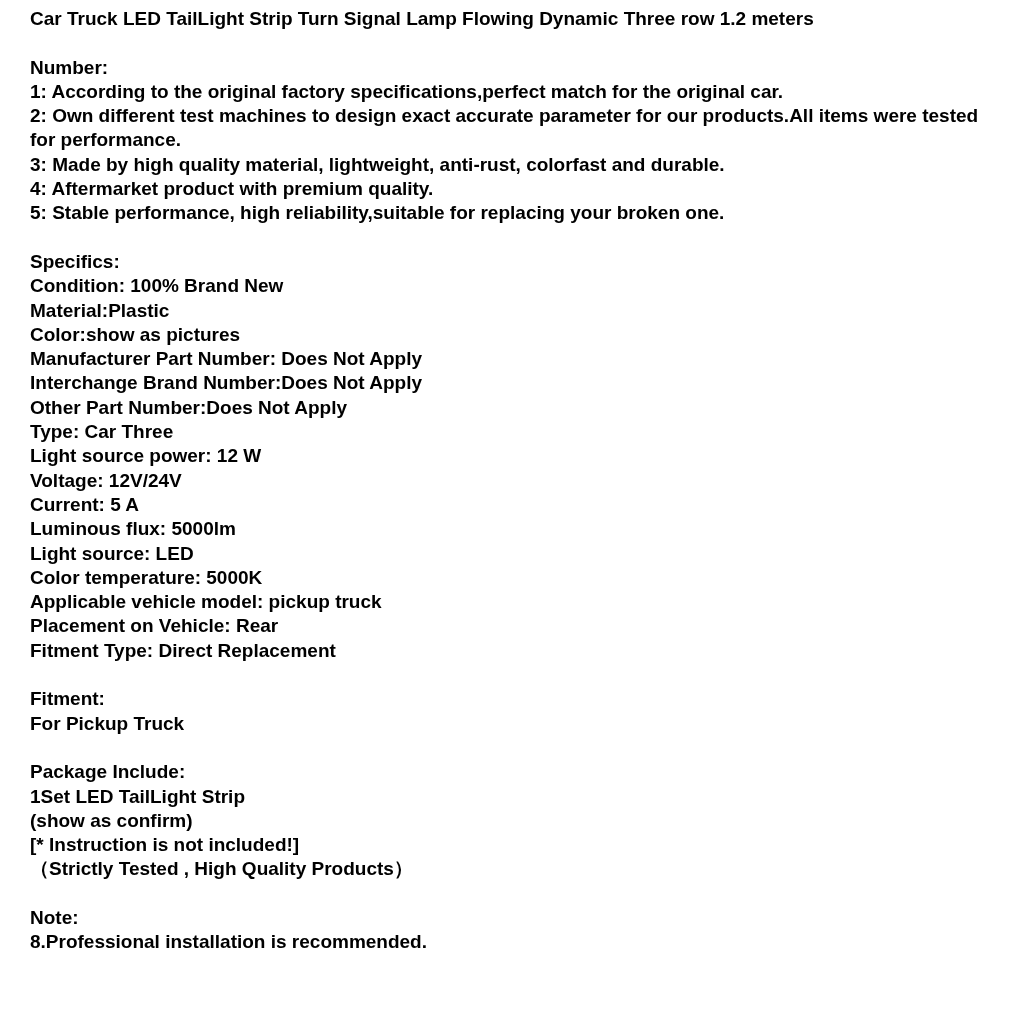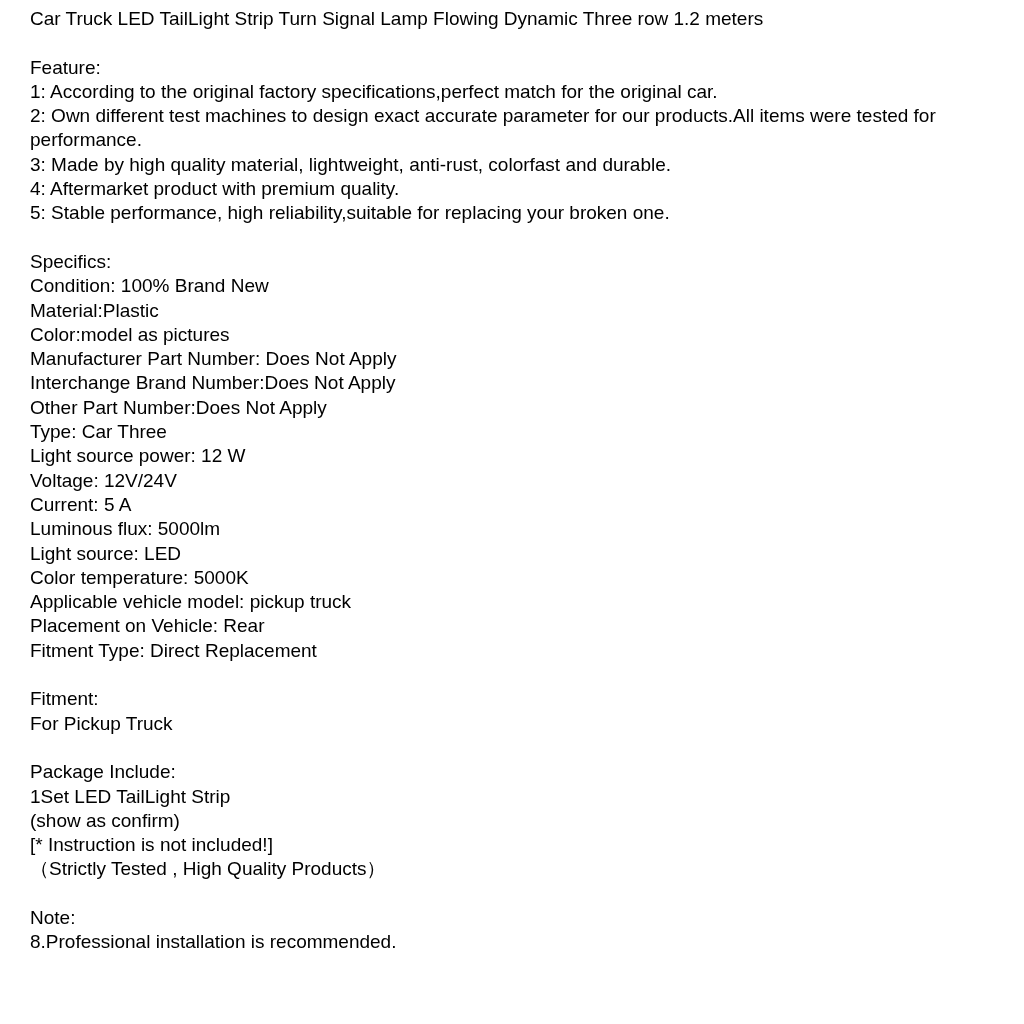--- a/index.html
+++ b/index.html
@@ -12,57 +12,58 @@
     background: #ffffff;
     color: #000000;
     font-family: "Liberation Sans", sans-serif;
     font-size: 19px;
     line-height: 24.3px;
     overflow: hidden;
   }
   .doc {
     padding: 7px 0 0 30px;
     width: 960px;
+    font-weight: bold;
   }
   .line {
     margin: 0;
     padding: 0;
     white-space: normal;
     word-wrap: break-word;
   }
   .gap {
     height: 24.3px;
   }
 </style>
 </head>
 <body style="background: rgb(255, 255, 255); color: rgb(0, 0, 0);">
 
 <div class="doc">
 
   <p class="line">Car Truck LED TailLight Strip Turn Signal Lamp Flowing Dynamic Three row 1.2 meters</p>
 
   <section>
     <div class="gap"></div>
-    <p class="line">Feature:</p>
+    <p class="line">Number:</p>
     <div class="section-lines">
         <p class="line">1: According to the original factory specifications,perfect match for the original car.</p>
         <p class="line">2: Own different test machines to design exact accurate parameter for our products.All items were tested for performance.</p>
         <p class="line">3: Made by high quality material, lightweight, anti-rust, colorfast and durable.</p>
         <p class="line">4: Aftermarket product with premium quality.</p>
         <p class="line">5: Stable performance, high reliability,suitable for replacing your broken one.</p>
       </div>
   </section>
 
   <section>
     <div class="gap"></div>
     <p class="line">Specifics:</p>
     <div class="section-lines">
         <p class="line">Condition: 100% Brand New</p>
         <p class="line">Material:Plastic</p>
-        <p class="line">Color:model as pictures</p>
+        <p class="line">Color:show as pictures</p>
         <p class="line">Manufacturer Part Number: Does Not Apply</p>
         <p class="line">Interchange Brand Number:Does Not Apply</p>
         <p class="line">Other Part Number:Does Not Apply</p>
         <p class="line">Type: Car Three</p>
         <p class="line">Light source power: 12 W</p>
         <p class="line">Voltage: 12V/24V</p>
         <p class="line">Current: 5 A</p>
         <p class="line">Luminous flux: 5000lm</p>
         <p class="line">Light source: LED</p>
         <p class="line">Color temperature: 5000K</p>

